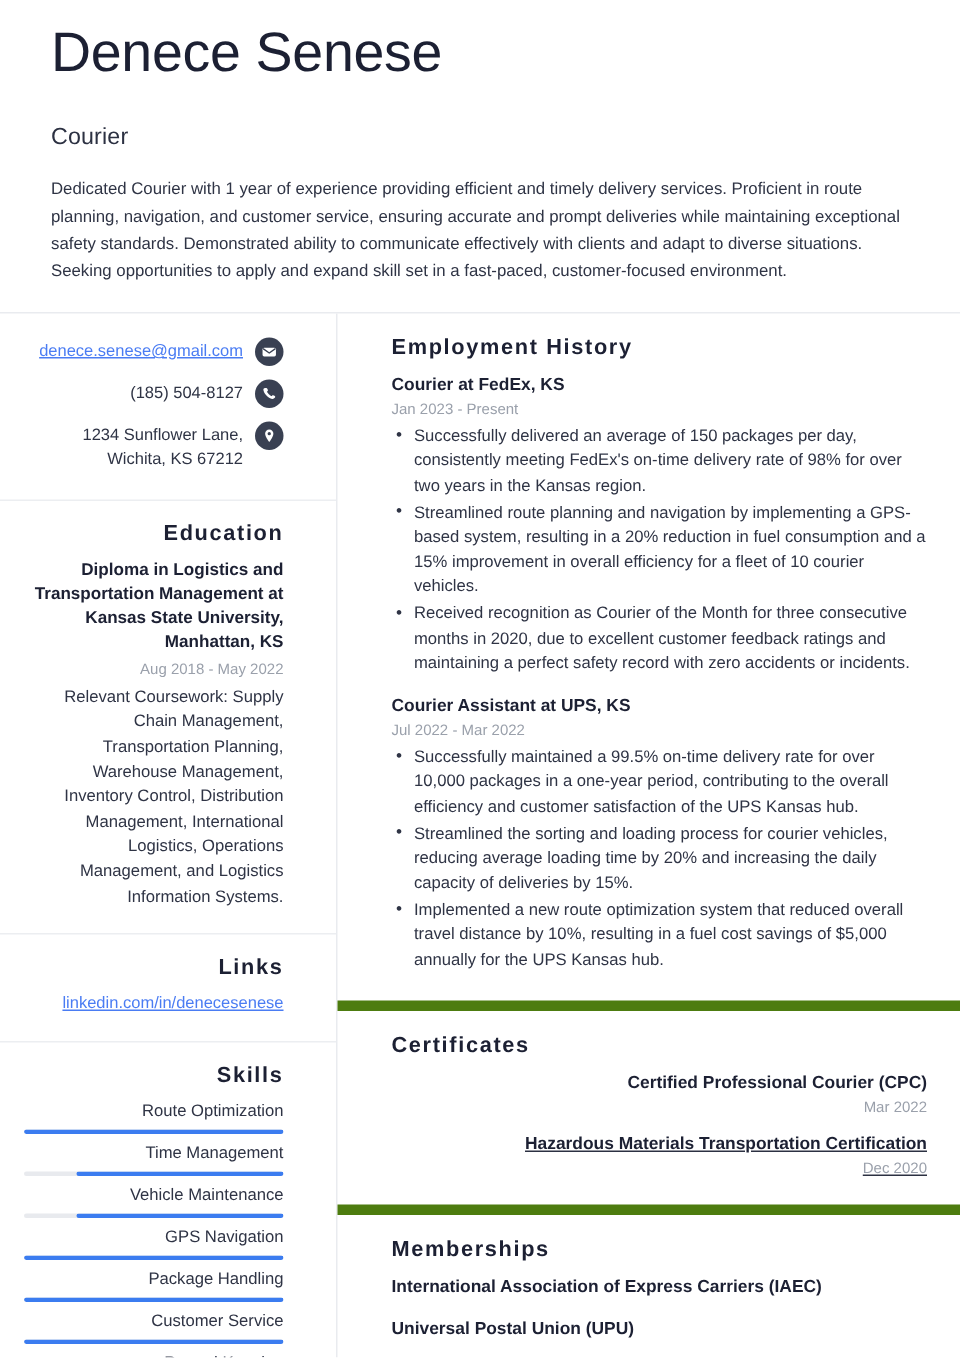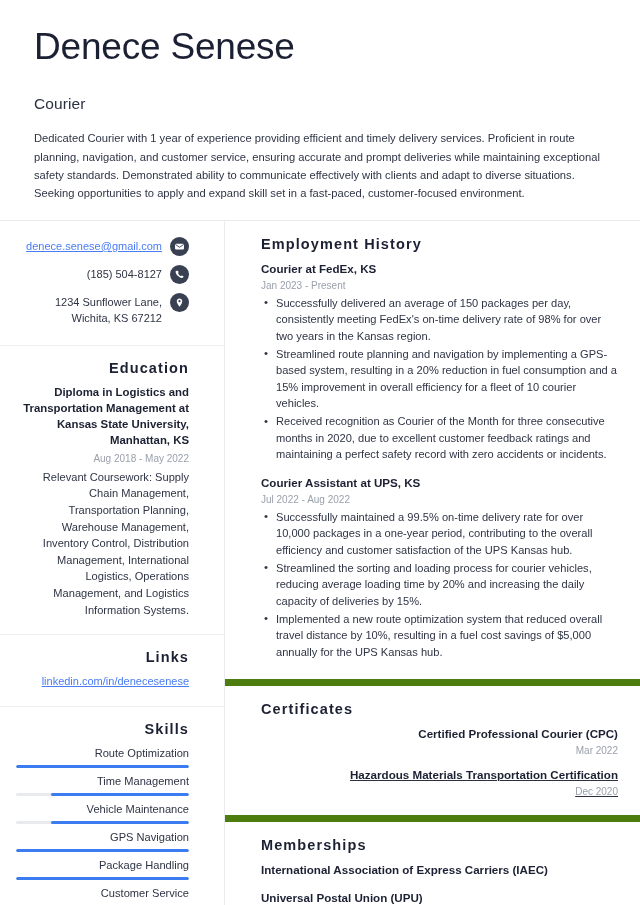--- a/index.html
+++ b/index.html
@@ -13,21 +13,21 @@
   .page {
     width: 640px;
     height: 905px;
     position: relative;
     background: #ffffff;
     overflow: hidden;
   }
 
   
   .header {
-    padding: 26px 34px 18px 34px;
+    padding: 14px 34px 18px 34px;
   }
   .full-name {
     font-size: 37px;
     font-weight: 400;
     letter-spacing: -0.2px;
     color: #1c2033;
     line-height: 1.12;
   }
   .job-title {
     font-size: 15.5px;
@@ -349,21 +349,21 @@
               <div class="job-head">Courier at FedEx, KS</div>
               <div class="job-date">Jan 2023 - Present</div>
               <ul class="bullets">
                 <li>Successfully delivered an average of 150 packages per day, consistently meeting FedEx's on-time delivery rate of 98% for over two years in the Kansas region.</li>
                 <li>Streamlined route planning and navigation by implementing a GPS-based system, resulting in a 20% reduction in fuel consumption and a 15% improvement in overall efficiency for a fleet of 10 courier vehicles.</li>
                 <li>Received recognition as Courier of the Month for three consecutive months in 2020, due to excellent customer feedback ratings and maintaining a perfect safety record with zero accidents or incidents.</li>
               </ul>
             </div>
             <div class="job">
               <div class="job-head">Courier Assistant at UPS, KS</div>
-              <div class="job-date">Jul 2022 - Aug 2022</div>
+              <div class="job-date">Jul 2022 - Mar 2022</div>
               <ul class="bullets">
                 <li>Successfully maintained a 99.5% on-time delivery rate for over 10,000 packages in a one-year period, contributing to the overall efficiency and customer satisfaction of the UPS Kansas hub.</li>
                 <li>Streamlined the sorting and loading process for courier vehicles, reducing average loading time by 20% and increasing the daily capacity of deliveries by 15%.</li>
                 <li>Implemented a new route optimization system that reduced overall travel distance by 10%, resulting in a fuel cost savings of $5,000 annually for the UPS Kansas hub.</li>
               </ul>
             </div>
           </div>
       </div>
 
       <div class="rsec">

